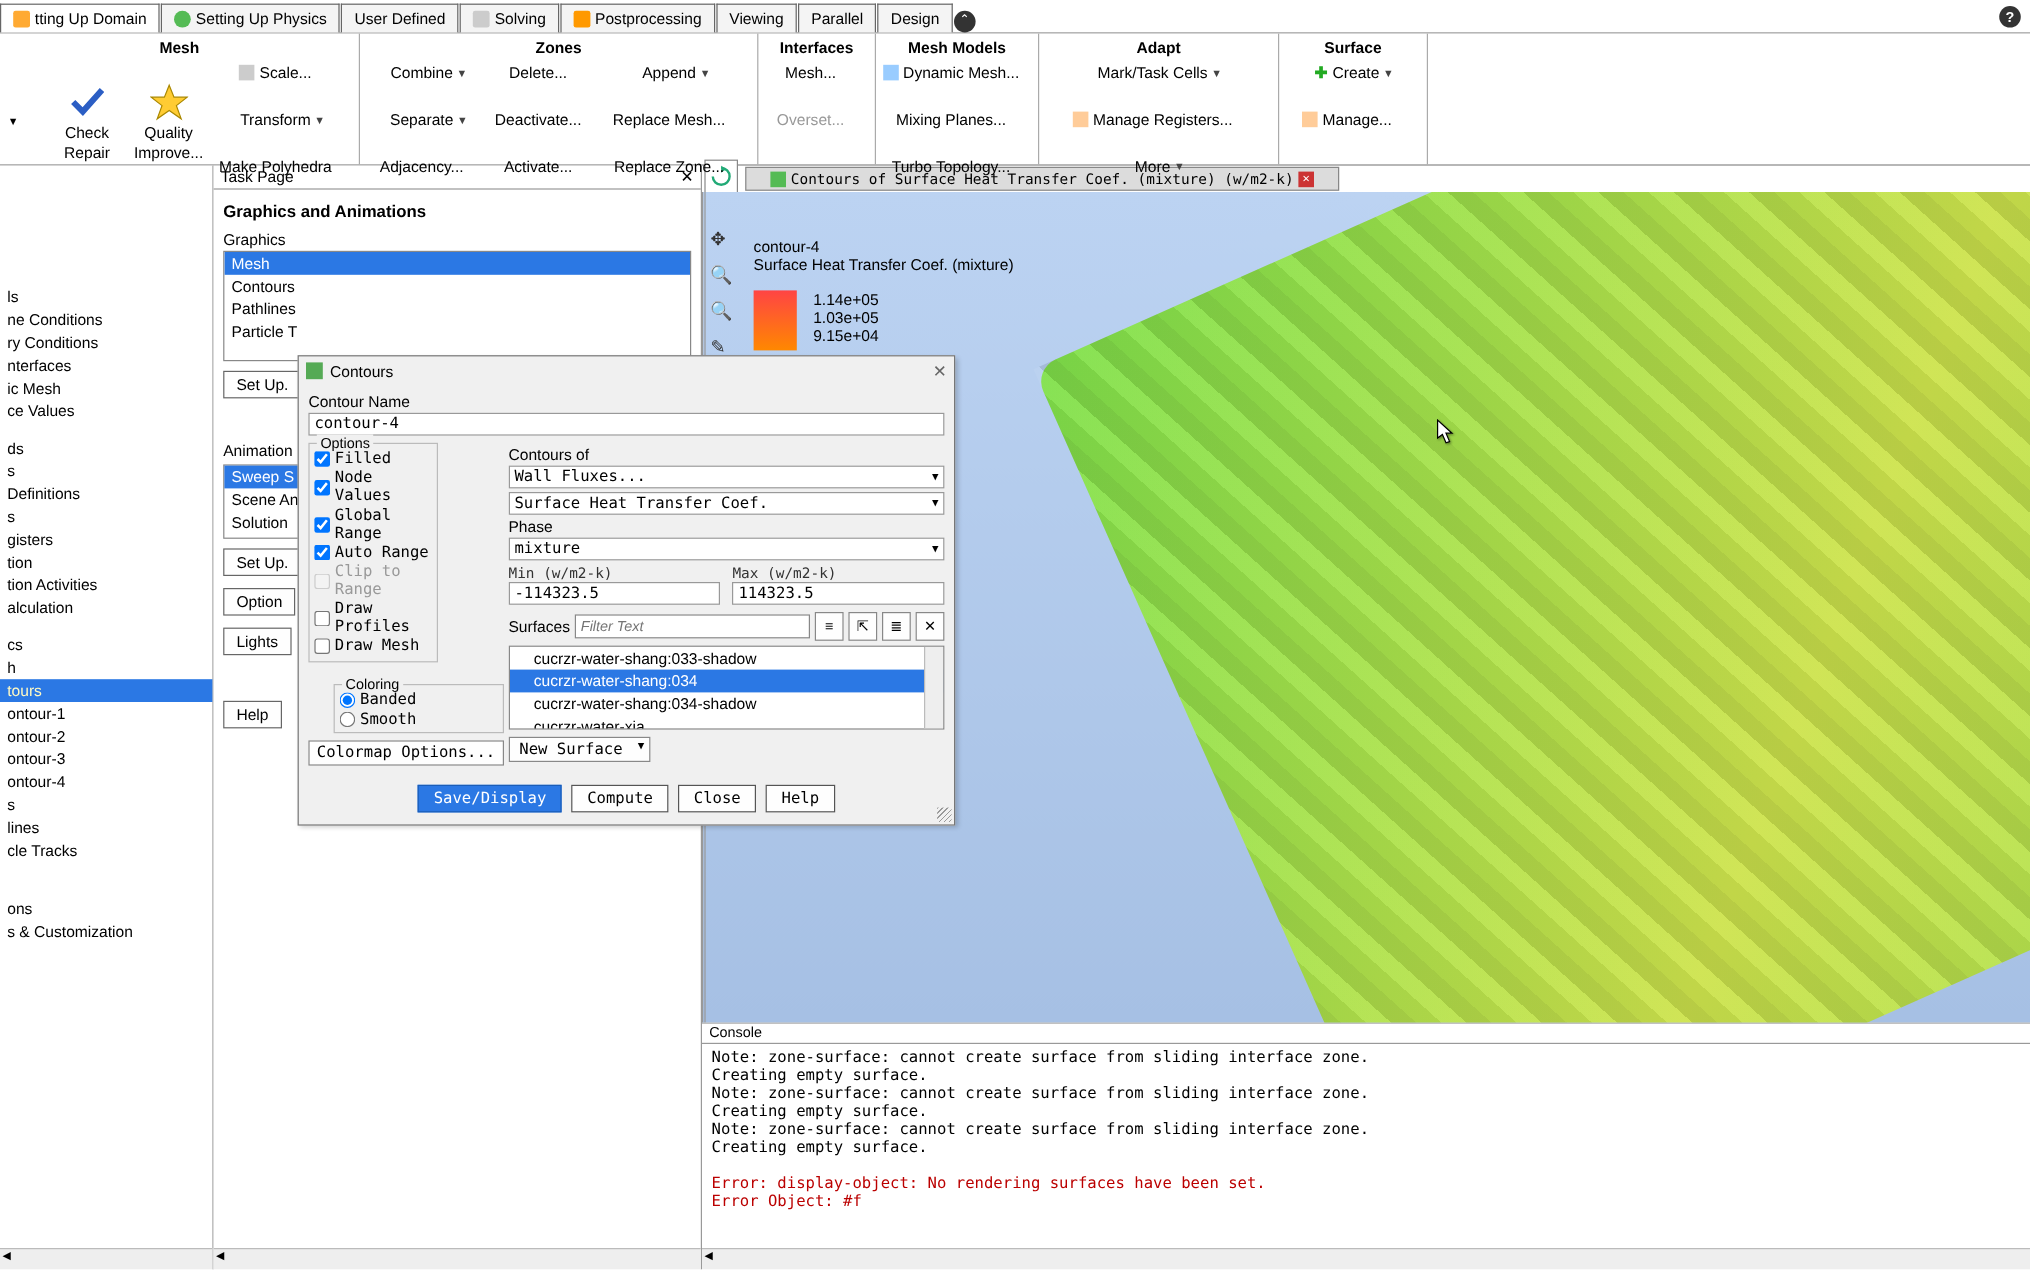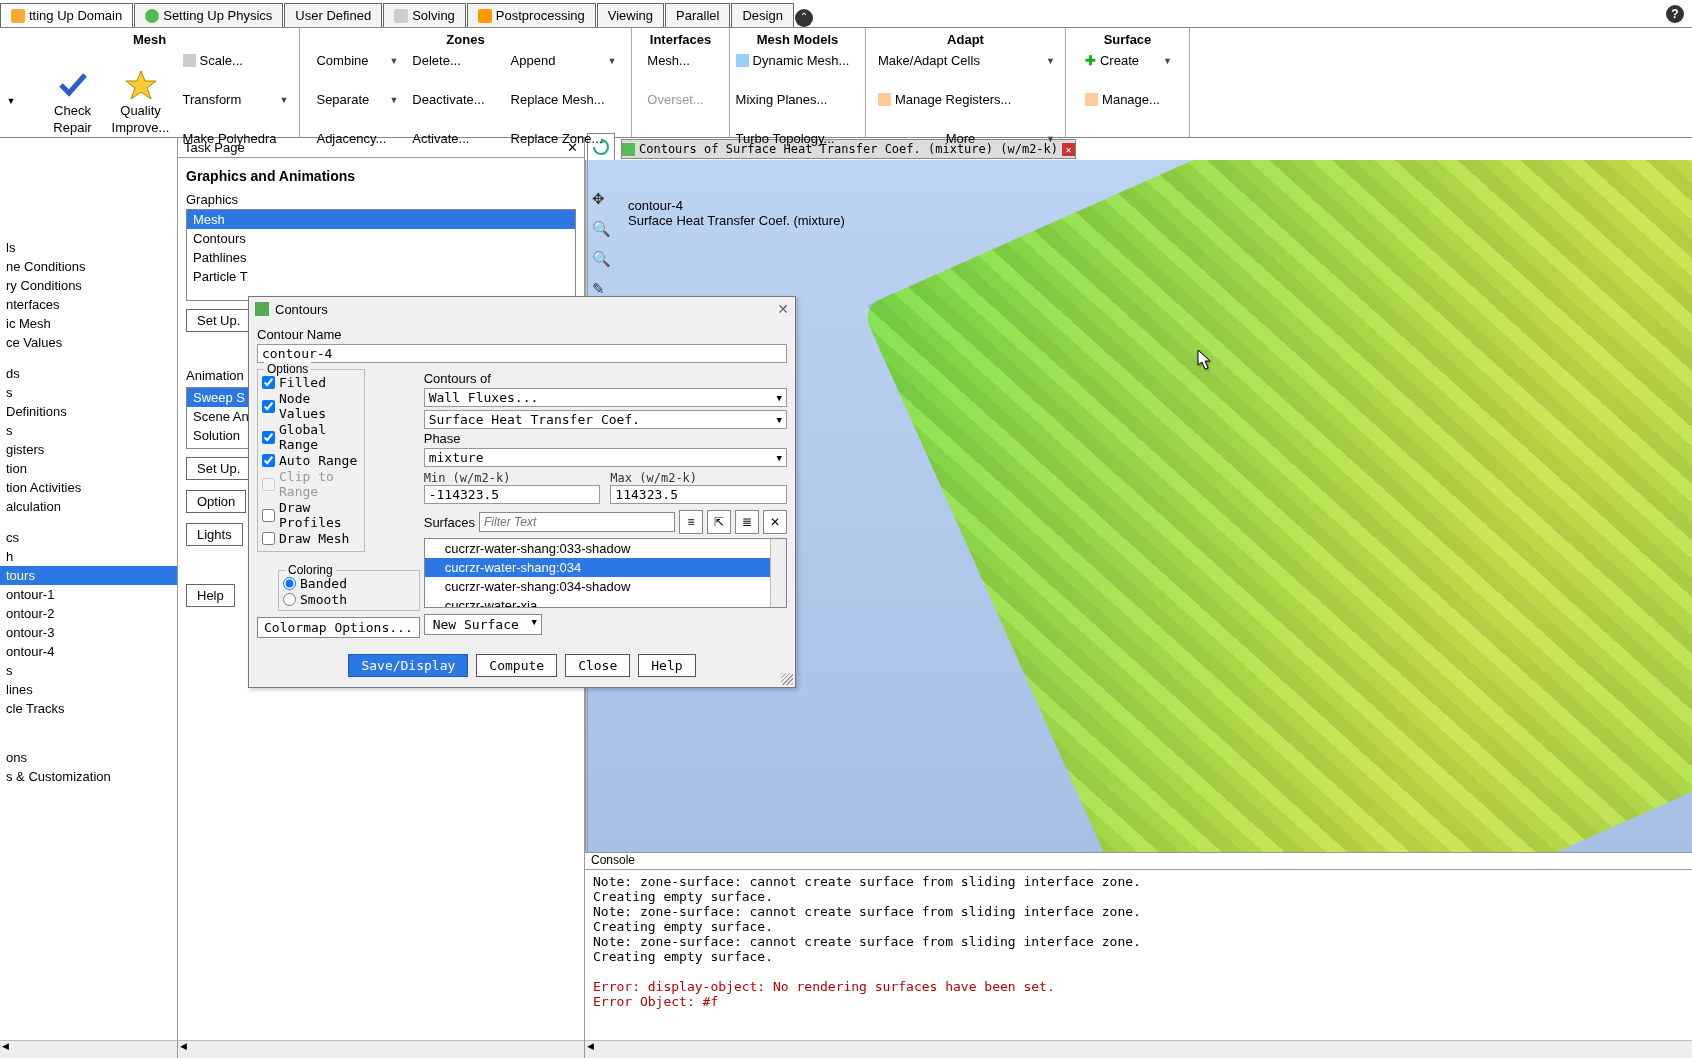--- a/index.html
+++ b/index.html
@@ -19,21 +19,21 @@
   .chevron-circle { width: 18px; height: 18px; border-radius: 50%; background: #333; color: #fff; text-align: center; line-height: 16px; font-size: 10px; }
   
   
   .ribbon { height: 110px; background: #fff; border-bottom: 1px solid #888; display: flex; }
   .ribbon-group { border-right: 1px solid #aaa; padding: 2px 6px 0; display: flex; flex-direction: column; }
   .ribbon-header { text-align: center; font-weight: bold; font-size: 13px; padding: 2px 0; }
   .ribbon-body { flex: 1; display: flex; align-items: center; justify-content: center; gap: 4px; }
   .vbtn { display: flex; flex-direction: column; align-items: center; width: 64px; padding-top: 4px; }
   .vbtn-icon { width: 32px; height: 32px; }
   .vbtn-lbl { font-size: 13px; margin-top: 2px; }
-  .mini-list { display: flex; flex-direction: column; gap: 20px; padding: 2px 4px; }
+  .mini-list { display: flex; flex-direction: column; gap: 20px; padding: 2px 4px; align-items: center; }
   .mini-item { font-size: 13px; white-space: nowrap; padding: 2px 12px 2px 2px; position: relative; display: flex; align-items: center; gap: 4px; }
   .mini-item .caret { position: absolute; right: 0; font-size: 9px; color: #444; }
   .tiny-icon { width: 13px; height: 13px; display: inline-block; }
 
   
   .main-row { display: flex; height: 920px; }
   
   .left-tree { width: 178px; border-right: 1px solid #999; background: #fff; display: flex; flex-direction: column; padding-top: 100px; }
   .tree-item { padding: 2px 6px; font-size: 13px; white-space: nowrap; overflow: hidden; }
   .tree-item.sel { background: #2b78e4; color: #fef9c3; }
@@ -52,21 +52,21 @@
   .anim-box { border: 1px solid #888; height: 62px; margin-top: 4px; }
   .btn-row { margin-top: 8px; display: flex; gap: 6px; }
   .btn-row2 { margin-top: 10px; display: flex; gap: 6px;}
   .btn { border: 1px solid #666; background: #fefefe; padding: 3px 10px; font-size: 13px; }
   .task-scroll { height: 18px; margin-top: auto; background: #eee; border-top: 1px solid #bbb; position: relative;}
   .task-scroll::before { content:"◀"; position:absolute; left:2px; font-size:9px;}
   
   .canvas-col { flex: 1; display: flex; flex-direction: column; }
   .canvas-tabbar { height: 22px; display: flex; align-items: center; padding-left: 36px; }
   .refresh-btn { width: 28px; height: 28px; border: 1px solid #888; display: flex; align-items: center; justify-content: center; margin: -4px 6px 0 -34px; background: #fff;}
-  .canvas-tab { display: flex; align-items: center; background: #dcdcdc; border: 1px solid #888; padding: 2px 0; font-size: 12px; font-family: monospace; gap: 4px;}
+  .canvas-tab { display: flex; align-items: center; background: #dcdcdc; border: 1px solid #888; padding: 2px 20px; font-size: 12px; font-family: monospace; gap: 4px;}
   .canvas-tab .close-sq { width: 13px; height: 13px; background: #c33; color: #fff; font-size: 10px; text-align: center; line-height: 13px; }
   .canvas-view { flex: 1; position: relative; background: linear-gradient(#bcd3f2, #a6c0e4); overflow: hidden; border-left: 3px double #999;}
   .mesh-shape { position: absolute; left: 380px; top: -130px; width: 1200px; height: 780px; background: linear-gradient(135deg, #7fe04a, #cde34c, #8ee04f); transform: rotate(-24deg); border-radius: 20px; }
   .mesh-shape::before { content:""; position:absolute; inset:0; background: repeating-linear-gradient(66deg, rgba(0,0,0,0.06) 0 14px, rgba(255,255,255,0.06) 14px 28px, rgba(0,0,0,0.1) 28px 42px);}
   .side-tools { position: absolute; left: 4px; top: 30px; display: flex; flex-direction: column; gap: 12px; }
   .side-tools span { font-size: 15px; color: #333; }
   .canvas-overlay-legend { position: absolute; left: 40px; top: 38px; color: #000; font-size: 13px; }
   .legend-swatch { width: 36px; height: 50px; background: linear-gradient(#f44, #f80); display: inline-block; vertical-align: top; margin-right: 10px;}
   .legend-vals { display: inline-block;}
   .cursor-arrow { position: absolute; width: 16px; height: 22px; }
@@ -256,21 +256,21 @@
             <span>Turbo Topology...</span>
           </div>
     </div>
       </div>
   </div>
   <div class="ribbon-group" style="width:200px">
     <div class="ribbon-header">Adapt</div>
     <div class="ribbon-body">
         <div class="mini-list" style="width:100%">
       <div class="mini-item">
-            <span>Make/Adapt Cells</span>
+            <span>Mark/Task Cells</span>
             <span class="caret">▼</span>
           </div>
       <div class="mini-item">
             <span class="tiny-icon" style="background:#fc9"></span>
             <span>Manage Registers...</span>
           </div>
       <div class="mini-item" style="text-align:center">
             <span style="margin:0 auto">More</span>
             <span class="caret">▼</span>
           </div>
@@ -390,20 +390,28 @@
       <div class="mesh-shape"></div>
       <div class="side-tools">
         <span>✥</span>
         <span>🔍</span>
         <span>🔍</span>
         <span>✎</span>
       </div>
       <div class="canvas-overlay-legend">
         <div>contour-4</div>
         <div>Surface Heat Transfer Coef. (mixture)</div>
+        <div style="margin-top:14px">
+          <span class="legend-swatch"></span>
+          <span class="legend-vals">
+            <div>1.14e+05</div>
+            <div>1.03e+05</div>
+            <div>9.15e+04</div>
+          </span>
+        </div>
       </div>
       <div class="cursor-arrow" style="left:609px; top:189px">
         <svg width="16" height="22">
             <path d="M1 1 L1 16 L5 13 L8 20 L11 19 L8 12 L13 12 Z" fill="#fff" stroke="#000"></path>
           </svg>
       </div>
     </div>
     <div class="console-title">Console</div>
     <div class="console"><span>Note: zone-surface: cannot create surface from sliding interface zone.</span>
 <span>Creating empty surface.</span>

